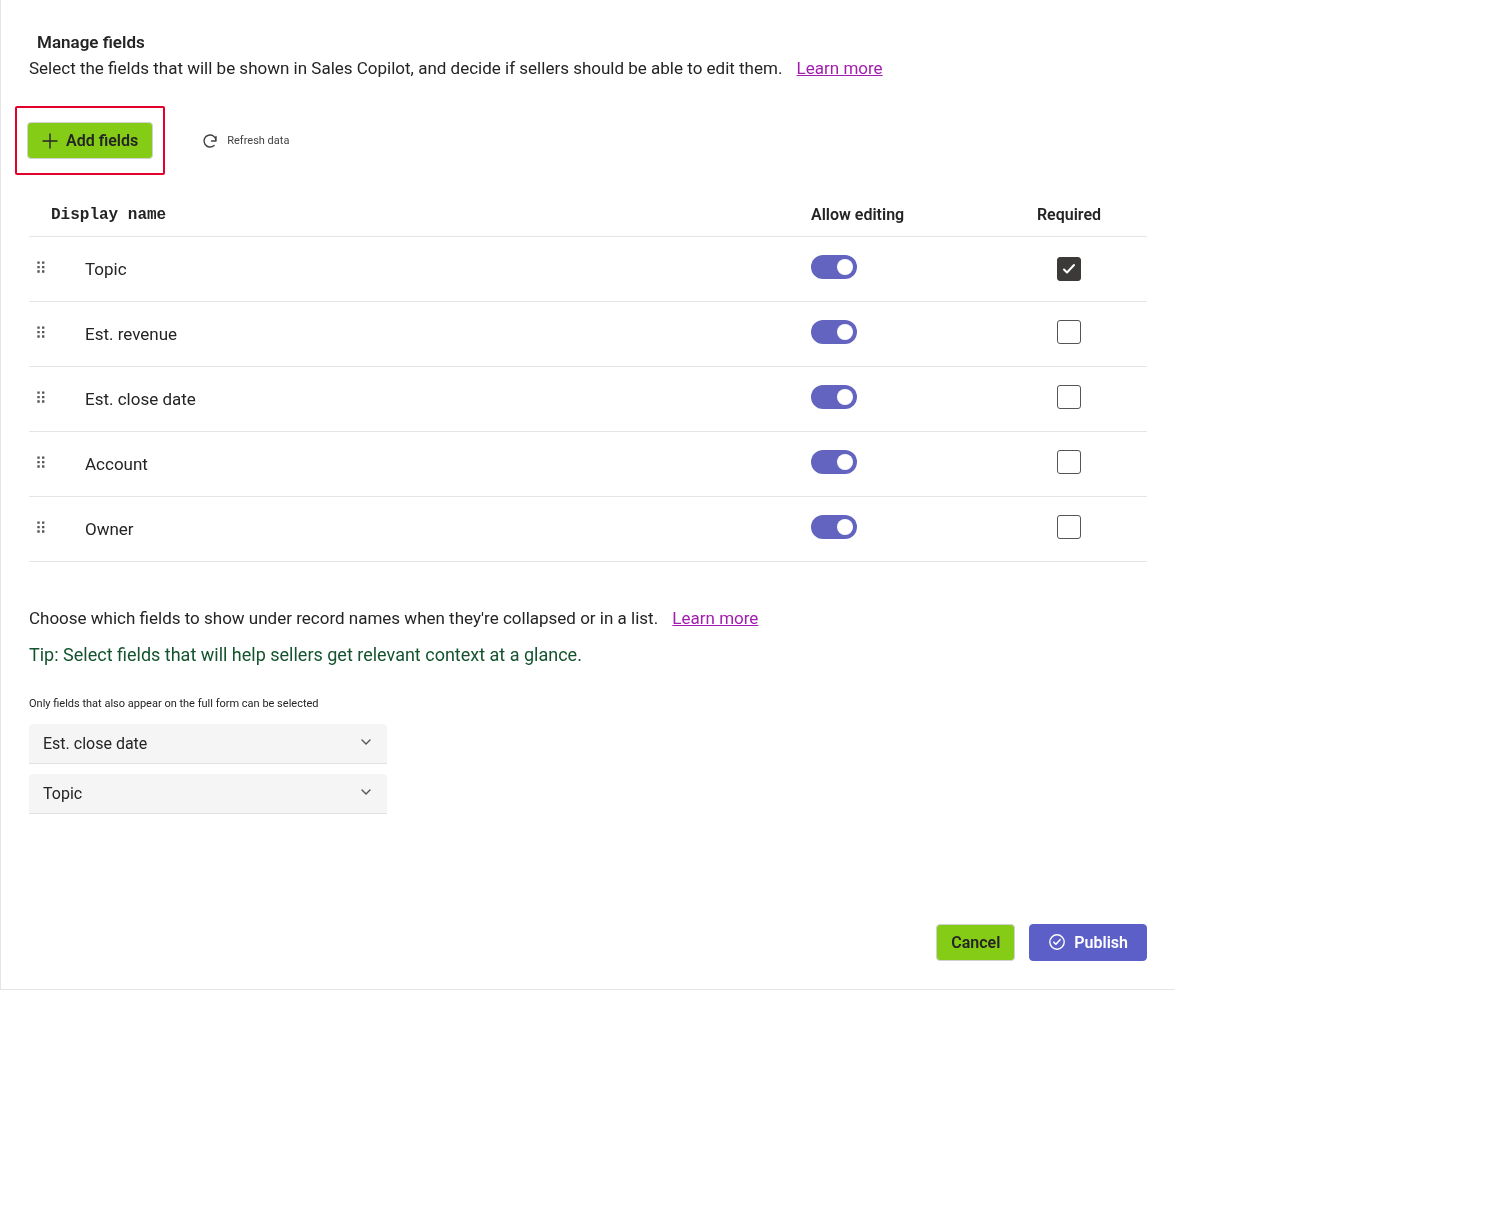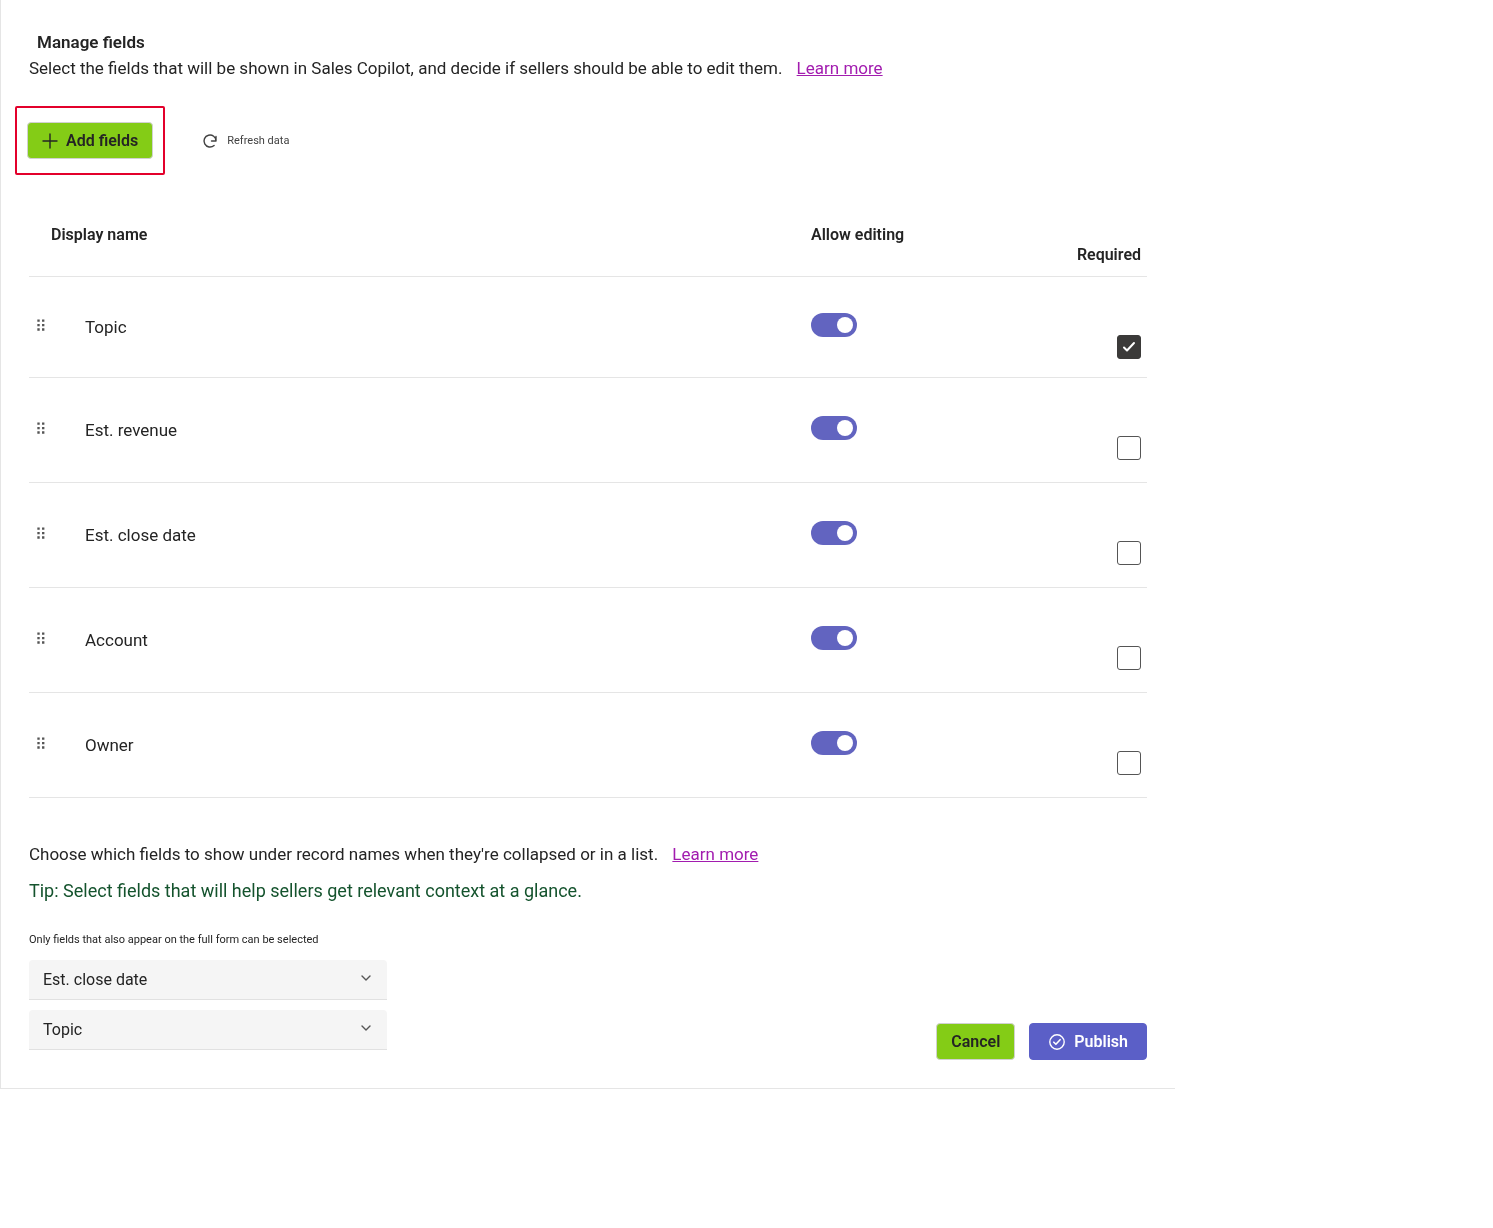--- a/index.html
+++ b/index.html
@@ -92,23 +92,23 @@
   }
   .header-row {
     padding: 10px 6px 12px 6px;
     font-size: 16px;
     font-weight: 600;
   }
   .data-row {
     padding: 18px 6px;
     font-size: 17px;
   }
-  .col-name-header { grid-column: 1 / span 2; }
+  .col-name-header { grid-column: 1 / span 2; font-family: Liberation Mono, monospace; }
   .col-allow { text-align: left; }
-  .col-required { text-align: right; padding-left:6px;margin-top:40px; }
+  .col-required { text-align: center; padding-left:6px; }
 
   .drag-handle {
     color: #555;
     cursor: grab;
     font-size: 16px;
     letter-spacing: 2px;
     line-height: 8px;
     width: 24px;
   }
   .drag-handle span { display:block; }
@@ -180,21 +180,21 @@
   
   .footer {
     position: absolute;
     bottom: 28px;
     right: 28px;
     display: flex;
     gap: 14px;
   }
   .btn-primary {
     display: inline-flex;
-    align-items: flex-end;
+    align-items: flex-start;
     gap: 8px;
     background: #5b5fc7;
     border: 1px solid #5b5fc7;
     color: #fff;
     border-radius: 4px;
     padding: 8px 18px;
     font-size: 16px;
     font-weight: 600;
     cursor: pointer;
     font-family: inherit;

